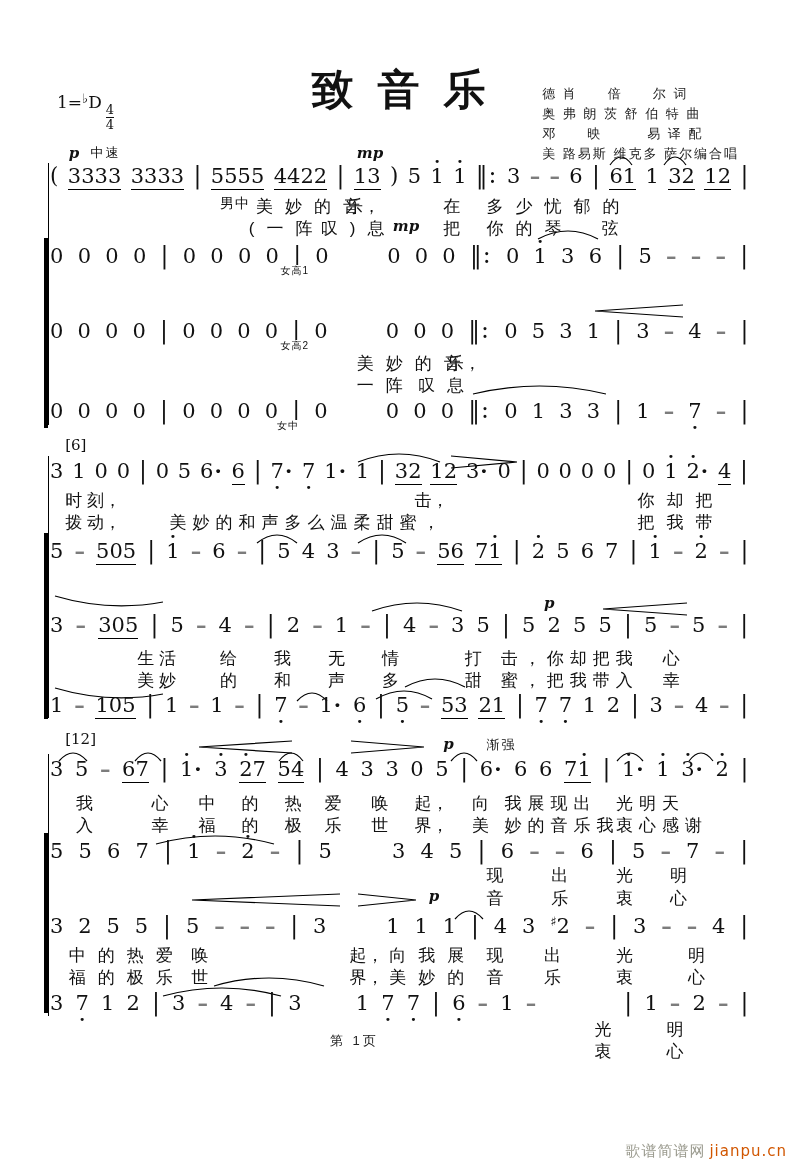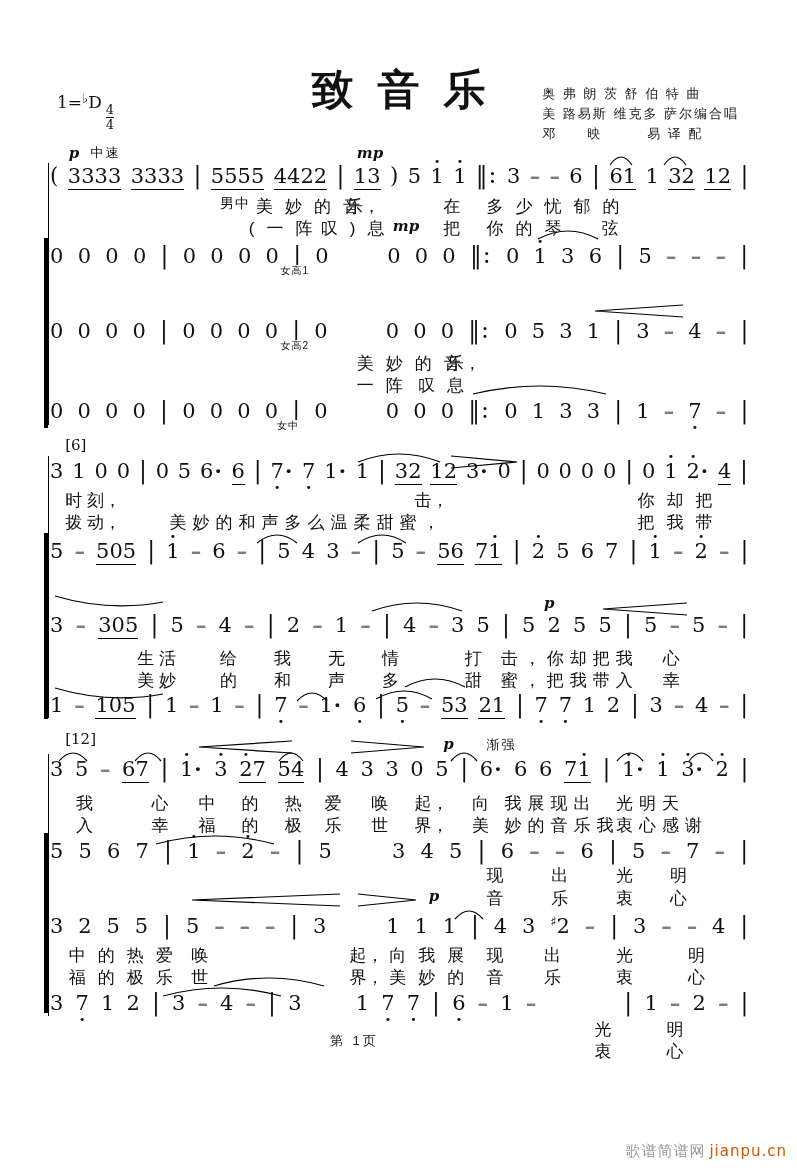--- a/index.html
+++ b/index.html
@@ -57,23 +57,24 @@
   <div class="title">致音乐</div>
 
   <div class="keysig">
     <span>1=</span><span class="flat">♭</span><span>D</span><span class="frac">
         <span>4</span>
         <span class="den">4</span>
       </span>
   </div>
 
   <div class="credits">
+    <div>德 肖　　倍　　尔 词</div>
     <div>奥 弗 朗 茨 舒 伯 特 曲</div>
+    <div>邓　　映　　　易 译 配</div>
     <div>美 路易斯 维克多 萨尔编合唱</div>
-    <div>邓　　映　　　易 译 配</div>
   </div>
 
   <div id="score">
       <div class="sysbar" style="top: 163px; height: 262px;"></div>
       <div class="sysbar thick" style="top: 238px; height: 190px;"></div>
       <div class="sysbar" style="top: 456px; height: 262px;"></div>
       <div class="sysbar thick" style="top: 533px; height: 186px;"></div>
       <div class="sysbar" style="top: 754px; height: 262px;"></div>
       <div class="sysbar thick" style="top: 833px; height: 180px;"></div>
       <div class="drow" style="top: 144px;">

